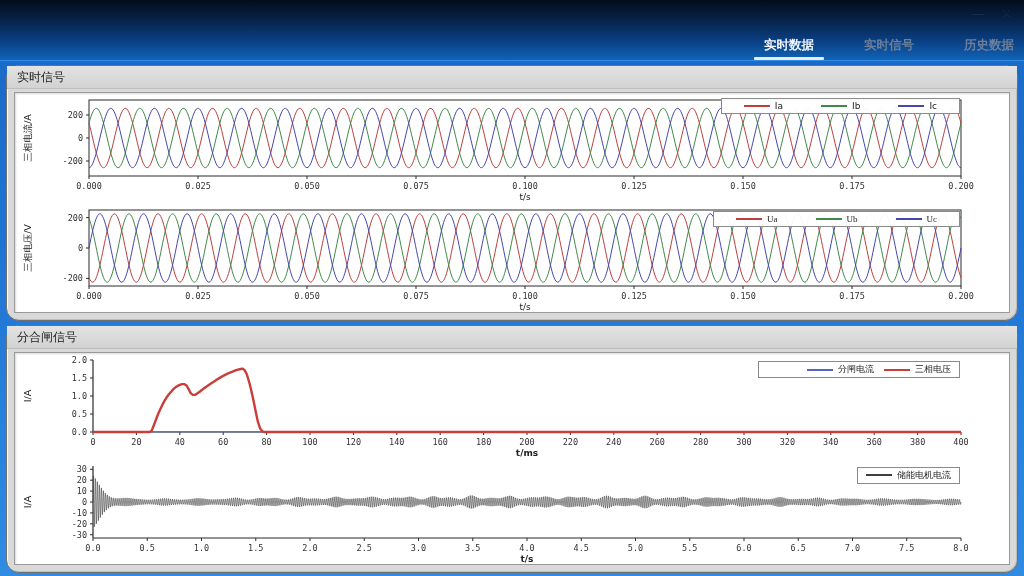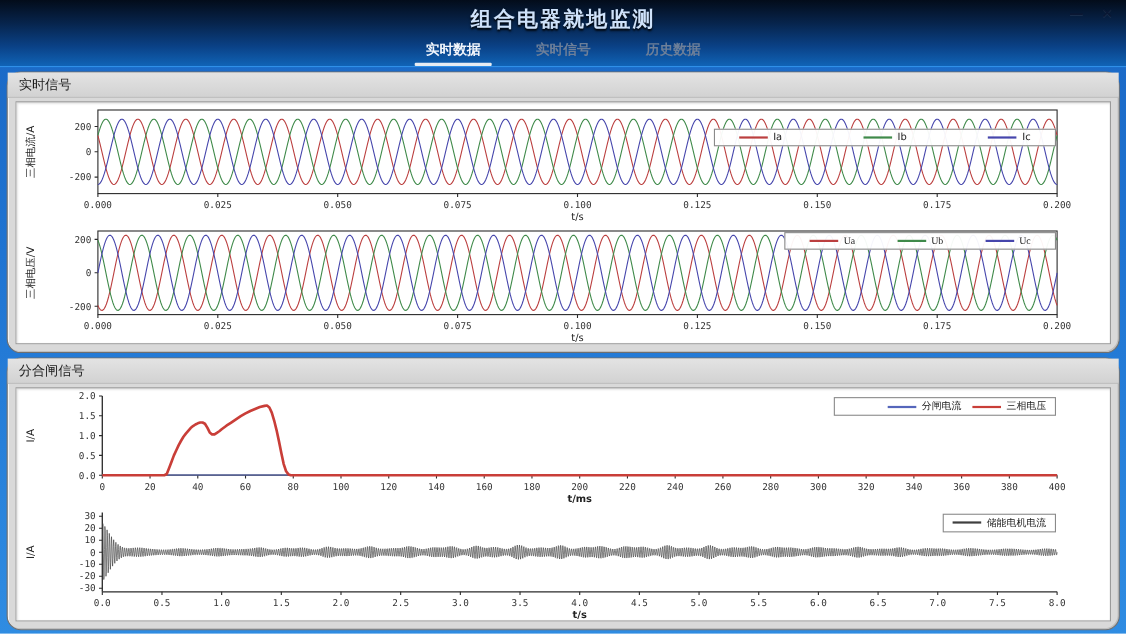--- a/index.html
+++ b/index.html
@@ -27,21 +27,21 @@
   .win-controls{
     position:absolute;top:6px;right:12px;
     display:flex;gap:16px;align-items:center;
   }
   .win-btn{
     color:#0a1733;font-weight:bold;font-size:13px;line-height:13px;
     cursor:pointer;text-shadow:0 1px 0 rgba(255,255,255,.08);
   }
   .tabs{
     position:absolute;left:0;right:0;bottom:1px;
-    display:flex;justify-content:center;gap:30px;margin-top:36px;
+    display:flex;justify-content:flex-end;gap:30px;margin-top:36px;
   }
   .tab{
     font-size:12.5px;font-weight:bold;color:#6d7f99;
     padding:4px 10px 5px;cursor:pointer;position:relative;
   }
   .tab.active{color:#f2f6fc;}
   .tab.active::after{
     content:"";position:absolute;left:0;right:0;bottom:-1px;height:3px;
     background:#e7ecf2;border-radius:1px;
   }
@@ -84,21 +84,20 @@
   }
   .legend .item{display:flex;align-items:center;}
   .legend.wide .item{padding:1px 14px;}
   .legend .item + .item{margin-left:10px;}
   .legend .sw{display:inline-block;width:26px;height:2px;margin-right:5px;}
 </style>
 </head>
 <body>
 
 <div class="titlebar">
-  <div class="app-title">组合电器就地监测</div>
   <div class="win-controls">
     <span class="win-btn">—</span>
     <span class="win-btn">✕</span>
   </div>
   <div class="tabs">
     <div class="tab active">实时数据</div>
     <div class="tab">实时信号</div>
     <div class="tab">历史数据</div>
   </div>
 </div>
@@ -133,21 +132,21 @@
             <line x1="71" y1="45" x2="74" y2="45" stroke="#2b2b2b"></line>
             <text x="68" y="48" text-anchor="end" font-size="8.5" fill="#333" font-family="DejaVu Sans Mono, monospace">0</text>
             <line x1="71" y1="21.96969696969697" x2="74" y2="21.96969696969697" stroke="#2b2b2b"></line>
             <text x="68" y="24.96969696969697" text-anchor="end" font-size="8.5" fill="#333" font-family="DejaVu Sans Mono, monospace">200</text>
             <text x="510" y="107" text-anchor="middle" font-size="9" fill="#222">t/s</text>
             <text x="16" y="45" text-anchor="middle" font-size="9.5" fill="#222" transform="rotate(-90 16 45)">三相电流/A</text>
             <polyline points="74.00,30.15 74.97,33.87 75.94,37.81 76.91,41.89 77.88,46.04 78.84,50.16 79.81,54.18 80.78,58.02 81.75,61.61 82.72,64.88 83.69,67.76 84.66,70.19 85.63,72.14 86.60,73.56 87.56,74.42 88.53,74.71 89.50,74.42 90.47,73.56 91.44,72.14 92.41,70.19 93.38,67.76 94.35,64.88 95.32,61.61 96.28,58.02 97.25,54.18 98.22,50.16 99.19,46.04 100.16,41.89 101.13,37.81 102.10,33.87 103.07,30.15 104.04,26.71 105.00,23.63 105.97,20.96 106.94,18.77 107.91,17.08 108.88,15.94 109.85,15.36 110.82,15.36 111.79,15.94 112.76,17.08 113.72,18.77 114.69,20.96 115.66,23.63 116.63,26.71 117.60,30.15 118.57,33.87 119.54,37.81 120.51,41.89 121.48,46.04 122.44,50.16 123.41,54.18 124.38,58.02 125.35,61.61 126.32,64.88 127.29,67.76 128.26,70.19 129.23,72.14 130.20,73.56 131.16,74.42 132.13,74.71 133.10,74.42 134.07,73.56 135.04,72.14 136.01,70.19 136.98,67.76 137.95,64.88 138.92,61.61 139.88,58.02 140.85,54.18 141.82,50.16 142.79,46.04 143.76,41.89 144.73,37.81 145.70,33.87 146.67,30.15 147.64,26.71 148.60,23.63 149.57,20.96 150.54,18.77 151.51,17.08 152.48,15.94 153.45,15.36 154.42,15.36 155.39,15.94 156.36,17.08 157.32,18.77 158.29,20.96 159.26,23.63 160.23,26.71 161.20,30.15 162.17,33.87 163.14,37.81 164.11,41.89 165.08,46.04 166.04,50.16 167.01,54.18 167.98,58.02 168.95,61.61 169.92,64.88 170.89,67.76 171.86,70.19 172.83,72.14 173.80,73.56 174.76,74.42 175.73,74.71 176.70,74.42 177.67,73.56 178.64,72.14 179.61,70.19 180.58,67.76 181.55,64.88 182.52,61.61 183.48,58.02 184.45,54.18 185.42,50.16 186.39,46.04 187.36,41.89 188.33,37.81 189.30,33.87 190.27,30.15 191.24,26.71 192.20,23.63 193.17,20.96 194.14,18.77 195.11,17.08 196.08,15.94 197.05,15.36 198.02,15.36 198.99,15.94 199.96,17.08 200.92,18.77 201.89,20.96 202.86,23.63 203.83,26.71 204.80,30.15 205.77,33.87 206.74,37.81 207.71,41.89 208.68,46.04 209.64,50.16 210.61,54.18 211.58,58.02 212.55,61.61 213.52,64.88 214.49,67.76 215.46,70.19 216.43,72.14 217.40,73.56 218.36,74.42 219.33,74.71 220.30,74.42 221.27,73.56 222.24,72.14 223.21,70.19 224.18,67.76 225.15,64.88 226.12,61.61 227.08,58.02 228.05,54.18 229.02,50.16 229.99,46.04 230.96,41.89 231.93,37.81 232.90,33.87 233.87,30.15 234.84,26.71 235.80,23.63 236.77,20.96 237.74,18.77 238.71,17.08 239.68,15.94 240.65,15.36 241.62,15.36 242.59,15.94 243.56,17.08 244.52,18.77 245.49,20.96 246.46,23.63 247.43,26.71 248.40,30.15 249.37,33.87 250.34,37.81 251.31,41.89 252.28,46.04 253.24,50.16 254.21,54.18 255.18,58.02 256.15,61.61 257.12,64.88 258.09,67.76 259.06,70.19 260.03,72.14 261.00,73.56 261.96,74.42 262.93,74.71 263.90,74.42 264.87,73.56 265.84,72.14 266.81,70.19 267.78,67.76 268.75,64.88 269.72,61.61 270.68,58.02 271.65,54.18 272.62,50.16 273.59,46.04 274.56,41.89 275.53,37.81 276.50,33.87 277.47,30.15 278.44,26.71 279.40,23.63 280.37,20.96 281.34,18.77 282.31,17.08 283.28,15.94 284.25,15.36 285.22,15.36 286.19,15.94 287.16,17.08 288.12,18.77 289.09,20.96 290.06,23.63 291.03,26.71 292.00,30.15 292.97,33.87 293.94,37.81 294.91,41.89 295.88,46.04 296.84,50.16 297.81,54.18 298.78,58.02 299.75,61.61 300.72,64.88 301.69,67.76 302.66,70.19 303.63,72.14 304.60,73.56 305.56,74.42 306.53,74.71 307.50,74.42 308.47,73.56 309.44,72.14 310.41,70.19 311.38,67.76 312.35,64.88 313.32,61.61 314.28,58.02 315.25,54.18 316.22,50.16 317.19,46.04 318.16,41.89 319.13,37.81 320.10,33.87 321.07,30.15 322.04,26.71 323.00,23.63 323.97,20.96 324.94,18.77 325.91,17.08 326.88,15.94 327.85,15.36 328.82,15.36 329.79,15.94 330.76,17.08 331.72,18.77 332.69,20.96 333.66,23.63 334.63,26.71 335.60,30.15 336.57,33.87 337.54,37.81 338.51,41.89 339.48,46.04 340.44,50.16 341.41,54.18 342.38,58.02 343.35,61.61 344.32,64.88 345.29,67.76 346.26,70.19 347.23,72.14 348.20,73.56 349.16,74.42 350.13,74.71 351.10,74.42 352.07,73.56 353.04,72.14 354.01,70.19 354.98,67.76 355.95,64.88 356.92,61.61 357.88,58.02 358.85,54.18 359.82,50.16 360.79,46.04 361.76,41.89 362.73,37.81 363.70,33.87 364.67,30.15 365.64,26.71 366.60,23.63 367.57,20.96 368.54,18.77 369.51,17.08 370.48,15.94 371.45,15.36 372.42,15.36 373.39,15.94 374.36,17.08 375.32,18.77 376.29,20.96 377.26,23.63 378.23,26.71 379.20,30.15 380.17,33.87 381.14,37.81 382.11,41.89 383.08,46.04 384.04,50.16 385.01,54.18 385.98,58.02 386.95,61.61 387.92,64.88 388.89,67.76 389.86,70.19 390.83,72.14 391.80,73.56 392.76,74.42 393.73,74.71 394.70,74.42 395.67,73.56 396.64,72.14 397.61,70.19 398.58,67.76 399.55,64.88 400.52,61.61 401.48,58.02 402.45,54.18 403.42,50.16 404.39,46.04 405.36,41.89 406.33,37.81 407.30,33.87 408.27,30.15 409.24,26.71 410.20,23.63 411.17,20.96 412.14,18.77 413.11,17.08 414.08,15.94 415.05,15.36 416.02,15.36 416.99,15.94 417.96,17.08 418.92,18.77 419.89,20.96 420.86,23.63 421.83,26.71 422.80,30.15 423.77,33.87 424.74,37.81 425.71,41.89 426.68,46.04 427.64,50.16 428.61,54.18 429.58,58.02 430.55,61.61 431.52,64.88 432.49,67.76 433.46,70.19 434.43,72.14 435.40,73.56 436.36,74.42 437.33,74.71 438.30,74.42 439.27,73.56 440.24,72.14 441.21,70.19 442.18,67.76 443.15,64.88 444.12,61.61 445.08,58.02 446.05,54.18 447.02,50.16 447.99,46.04 448.96,41.89 449.93,37.81 450.90,33.87 451.87,30.15 452.84,26.71 453.80,23.63 454.77,20.96 455.74,18.77 456.71,17.08 457.68,15.94 458.65,15.36 459.62,15.36 460.59,15.94 461.56,17.08 462.52,18.77 463.49,20.96 464.46,23.63 465.43,26.71 466.40,30.15 467.37,33.87 468.34,37.81 469.31,41.89 470.28,46.04 471.24,50.16 472.21,54.18 473.18,58.02 474.15,61.61 475.12,64.88 476.09,67.76 477.06,70.19 478.03,72.14 479.00,73.56 479.96,74.42 480.93,74.71 481.90,74.42 482.87,73.56 483.84,72.14 484.81,70.19 485.78,67.76 486.75,64.88 487.72,61.61 488.68,58.02 489.65,54.18 490.62,50.16 491.59,46.04 492.56,41.89 493.53,37.81 494.50,33.87 495.47,30.15 496.44,26.71 497.40,23.63 498.37,20.96 499.34,18.77 500.31,17.08 501.28,15.94 502.25,15.36 503.22,15.36 504.19,15.94 505.16,17.08 506.12,18.77 507.09,20.96 508.06,23.63 509.03,26.71 510.00,30.15 510.97,33.87 511.94,37.81 512.91,41.89 513.88,46.04 514.84,50.16 515.81,54.18 516.78,58.02 517.75,61.61 518.72,64.88 519.69,67.76 520.66,70.19 521.63,72.14 522.60,73.56 523.56,74.42 524.53,74.71 525.50,74.42 526.47,73.56 527.44,72.14 528.41,70.19 529.38,67.76 530.35,64.88 531.32,61.61 532.28,58.02 533.25,54.18 534.22,50.16 535.19,46.04 536.16,41.89 537.13,37.81 538.10,33.87 539.07,30.15 540.04,26.71 541.00,23.63 541.97,20.96 542.94,18.77 543.91,17.08 544.88,15.94 545.85,15.36 546.82,15.36 547.79,15.94 548.76,17.08 549.72,18.77 550.69,20.96 551.66,23.63 552.63,26.71 553.60,30.15 554.57,33.87 555.54,37.81 556.51,41.89 557.48,46.04 558.44,50.16 559.41,54.18 560.38,58.02 561.35,61.61 562.32,64.88 563.29,67.76 564.26,70.19 565.23,72.14 566.20,73.56 567.16,74.42 568.13,74.71 569.10,74.42 570.07,73.56 571.04,72.14 572.01,70.19 572.98,67.76 573.95,64.88 574.92,61.61 575.88,58.02 576.85,54.18 577.82,50.16 578.79,46.04 579.76,41.89 580.73,37.81 581.70,33.87 582.67,30.15 583.64,26.71 584.60,23.63 585.57,20.96 586.54,18.77 587.51,17.08 588.48,15.94 589.45,15.36 590.42,15.36 591.39,15.94 592.36,17.08 593.32,18.77 594.29,20.96 595.26,23.63 596.23,26.71 597.20,30.15 598.17,33.87 599.14,37.81 600.11,41.89 601.08,46.04 602.04,50.16 603.01,54.18 603.98,58.02 604.95,61.61 605.92,64.88 606.89,67.76 607.86,70.19 608.83,72.14 609.80,73.56 610.76,74.42 611.73,74.71 612.70,74.42 613.67,73.56 614.64,72.14 615.61,70.19 616.58,67.76 617.55,64.88 618.52,61.61 619.48,58.02 620.45,54.18 621.42,50.16 622.39,46.04 623.36,41.89 624.33,37.81 625.30,33.87 626.27,30.15 627.24,26.71 628.20,23.63 629.17,20.96 630.14,18.77 631.11,17.08 632.08,15.94 633.05,15.36 634.02,15.36 634.99,15.94 635.96,17.08 636.92,18.77 637.89,20.96 638.86,23.63 639.83,26.71 640.80,30.15 641.77,33.87 642.74,37.81 643.71,41.89 644.68,46.04 645.64,50.16 646.61,54.18 647.58,58.02 648.55,61.61 649.52,64.88 650.49,67.76 651.46,70.19 652.43,72.14 653.40,73.56 654.36,74.42 655.33,74.71 656.30,74.42 657.27,73.56 658.24,72.14 659.21,70.19 660.18,67.76 661.15,64.88 662.12,61.61 663.08,58.02 664.05,54.18 665.02,50.16 665.99,46.04 666.96,41.89 667.93,37.81 668.90,33.87 669.87,30.15 670.84,26.71 671.80,23.63 672.77,20.96 673.74,18.77 674.71,17.08 675.68,15.94 676.65,15.36 677.62,15.36 678.59,15.94 679.56,17.08 680.52,18.77 681.49,20.96 682.46,23.63 683.43,26.71 684.40,30.15 685.37,33.87 686.34,37.81 687.31,41.89 688.28,46.04 689.24,50.16 690.21,54.18 691.18,58.02 692.15,61.61 693.12,64.88 694.09,67.76 695.06,70.19 696.03,72.14 697.00,73.56 697.96,74.42 698.93,74.71 699.90,74.42 700.87,73.56 701.84,72.14 702.81,70.19 703.78,67.76 704.75,64.88 705.72,61.61 706.68,58.02 707.65,54.18 708.62,50.16 709.59,46.04 710.56,41.89 711.53,37.81 712.50,33.87 713.47,30.15 714.44,26.71 715.40,23.63 716.37,20.96 717.34,18.77 718.31,17.08 719.28,15.94 720.25,15.36 721.22,15.36 722.19,15.94 723.16,17.08 724.12,18.77 725.09,20.96 726.06,23.63 727.03,26.71 728.00,30.15 728.97,33.87 729.94,37.81 730.91,41.89 731.88,46.04 732.84,50.16 733.81,54.18 734.78,58.02 735.75,61.61 736.72,64.88 737.69,67.76 738.66,70.19 739.63,72.14 740.60,73.56 741.56,74.42 742.53,74.71 743.50,74.42 744.47,73.56 745.44,72.14 746.41,70.19 747.38,67.76 748.35,64.88 749.32,61.61 750.28,58.02 751.25,54.18 752.22,50.16 753.19,46.04 754.16,41.89 755.13,37.81 756.10,33.87 757.07,30.15 758.04,26.71 759.00,23.63 759.97,20.96 760.94,18.77 761.91,17.08 762.88,15.94 763.85,15.36 764.82,15.36 765.79,15.94 766.76,17.08 767.72,18.77 768.69,20.96 769.66,23.63 770.63,26.71 771.60,30.15 772.57,33.87 773.54,37.81 774.51,41.89 775.48,46.04 776.44,50.16 777.41,54.18 778.38,58.02 779.35,61.61 780.32,64.88 781.29,67.76 782.26,70.19 783.23,72.14 784.20,73.56 785.16,74.42 786.13,74.71 787.10,74.42 788.07,73.56 789.04,72.14 790.01,70.19 790.98,67.76 791.95,64.88 792.92,61.61 793.88,58.02 794.85,54.18 795.82,50.16 796.79,46.04 797.76,41.89 798.73,37.81 799.70,33.87 800.67,30.15 801.64,26.71 802.60,23.63 803.57,20.96 804.54,18.77 805.51,17.08 806.48,15.94 807.45,15.36 808.42,15.36 809.39,15.94 810.36,17.08 811.32,18.77 812.29,20.96 813.26,23.63 814.23,26.71 815.20,30.15 816.17,33.87 817.14,37.81 818.11,41.89 819.08,46.04 820.04,50.16 821.01,54.18 821.98,58.02 822.95,61.61 823.92,64.88 824.89,67.76 825.86,70.19 826.83,72.14 827.80,73.56 828.76,74.42 829.73,74.71 830.70,74.42 831.67,73.56 832.64,72.14 833.61,70.19 834.58,67.76 835.55,64.88 836.52,61.61 837.48,58.02 838.45,54.18 839.42,50.16 840.39,46.04 841.36,41.89 842.33,37.81 843.30,33.87 844.27,30.15 845.24,26.71 846.20,23.63 847.17,20.96 848.14,18.77 849.11,17.08 850.08,15.94 851.05,15.36 852.02,15.36 852.99,15.94 853.96,17.08 854.92,18.77 855.89,20.96 856.86,23.63 857.83,26.71 858.80,30.15 859.77,33.87 860.74,37.81 861.71,41.89 862.68,46.04 863.64,50.16 864.61,54.18 865.58,58.02 866.55,61.61 867.52,64.88 868.49,67.76 869.46,70.19 870.43,72.14 871.40,73.56 872.36,74.42 873.33,74.71 874.30,74.42 875.27,73.56 876.24,72.14 877.21,70.19 878.18,67.76 879.15,64.88 880.12,61.61 881.08,58.02 882.05,54.18 883.02,50.16 883.99,46.04 884.96,41.89 885.93,37.81 886.90,33.87 887.87,30.15 888.84,26.71 889.80,23.63 890.77,20.96 891.74,18.77 892.71,17.08 893.68,15.94 894.65,15.36 895.62,15.36 896.59,15.94 897.56,17.08 898.52,18.77 899.49,20.96 900.46,23.63 901.43,26.71 902.40,30.15 903.37,33.87 904.34,37.81 905.31,41.89 906.28,46.04 907.24,50.16 908.21,54.18 909.18,58.02 910.15,61.61 911.12,64.88 912.09,67.76 913.06,70.19 914.03,72.14 915.00,73.56 915.96,74.42 916.93,74.71 917.90,74.42 918.87,73.56 919.84,72.14 920.81,70.19 921.78,67.76 922.75,64.88 923.72,61.61 924.68,58.02 925.65,54.18 926.62,50.16 927.59,46.04 928.56,41.89 929.53,37.81 930.50,33.87 931.47,30.15 932.44,26.71 933.40,23.63 934.37,20.96 935.34,18.77 936.31,17.08 937.28,15.94 938.25,15.36 939.22,15.36 940.19,15.94 941.16,17.08 942.12,18.77 943.09,20.96 944.06,23.63 945.03,26.71 946.00,30.15" fill="none" stroke="#bb3f3f" stroke-width="1" stroke-linejoin="round"></polyline>
             <polyline points="74.00,30.15 74.97,26.71 75.94,23.63 76.91,20.96 77.88,18.77 78.84,17.08 79.81,15.94 80.78,15.36 81.75,15.36 82.72,15.94 83.69,17.08 84.66,18.77 85.63,20.96 86.60,23.63 87.56,26.71 88.53,30.15 89.50,33.87 90.47,37.81 91.44,41.89 92.41,46.04 93.38,50.16 94.35,54.18 95.32,58.02 96.28,61.61 97.25,64.88 98.22,67.76 99.19,70.19 100.16,72.14 101.13,73.56 102.10,74.42 103.07,74.71 104.04,74.42 105.00,73.56 105.97,72.14 106.94,70.19 107.91,67.76 108.88,64.88 109.85,61.61 110.82,58.02 111.79,54.18 112.76,50.16 113.72,46.04 114.69,41.89 115.66,37.81 116.63,33.87 117.60,30.15 118.57,26.71 119.54,23.63 120.51,20.96 121.48,18.77 122.44,17.08 123.41,15.94 124.38,15.36 125.35,15.36 126.32,15.94 127.29,17.08 128.26,18.77 129.23,20.96 130.20,23.63 131.16,26.71 132.13,30.15 133.10,33.87 134.07,37.81 135.04,41.89 136.01,46.04 136.98,50.16 137.95,54.18 138.92,58.02 139.88,61.61 140.85,64.88 141.82,67.76 142.79,70.19 143.76,72.14 144.73,73.56 145.70,74.42 146.67,74.71 147.64,74.42 148.60,73.56 149.57,72.14 150.54,70.19 151.51,67.76 152.48,64.88 153.45,61.61 154.42,58.02 155.39,54.18 156.36,50.16 157.32,46.04 158.29,41.89 159.26,37.81 160.23,33.87 161.20,30.15 162.17,26.71 163.14,23.63 164.11,20.96 165.08,18.77 166.04,17.08 167.01,15.94 167.98,15.36 168.95,15.36 169.92,15.94 170.89,17.08 171.86,18.77 172.83,20.96 173.80,23.63 174.76,26.71 175.73,30.15 176.70,33.87 177.67,37.81 178.64,41.89 179.61,46.04 180.58,50.16 181.55,54.18 182.52,58.02 183.48,61.61 184.45,64.88 185.42,67.76 186.39,70.19 187.36,72.14 188.33,73.56 189.30,74.42 190.27,74.71 191.24,74.42 192.20,73.56 193.17,72.14 194.14,70.19 195.11,67.76 196.08,64.88 197.05,61.61 198.02,58.02 198.99,54.18 199.96,50.16 200.92,46.04 201.89,41.89 202.86,37.81 203.83,33.87 204.80,30.15 205.77,26.71 206.74,23.63 207.71,20.96 208.68,18.77 209.64,17.08 210.61,15.94 211.58,15.36 212.55,15.36 213.52,15.94 214.49,17.08 215.46,18.77 216.43,20.96 217.40,23.63 218.36,26.71 219.33,30.15 220.30,33.87 221.27,37.81 222.24,41.89 223.21,46.04 224.18,50.16 225.15,54.18 226.12,58.02 227.08,61.61 228.05,64.88 229.02,67.76 229.99,70.19 230.96,72.14 231.93,73.56 232.90,74.42 233.87,74.71 234.84,74.42 235.80,73.56 236.77,72.14 237.74,70.19 238.71,67.76 239.68,64.88 240.65,61.61 241.62,58.02 242.59,54.18 243.56,50.16 244.52,46.04 245.49,41.89 246.46,37.81 247.43,33.87 248.40,30.15 249.37,26.71 250.34,23.63 251.31,20.96 252.28,18.77 253.24,17.08 254.21,15.94 255.18,15.36 256.15,15.36 257.12,15.94 258.09,17.08 259.06,18.77 260.03,20.96 261.00,23.63 261.96,26.71 262.93,30.15 263.90,33.87 264.87,37.81 265.84,41.89 266.81,46.04 267.78,50.16 268.75,54.18 269.72,58.02 270.68,61.61 271.65,64.88 272.62,67.76 273.59,70.19 274.56,72.14 275.53,73.56 276.50,74.42 277.47,74.71 278.44,74.42 279.40,73.56 280.37,72.14 281.34,70.19 282.31,67.76 283.28,64.88 284.25,61.61 285.22,58.02 286.19,54.18 287.16,50.16 288.12,46.04 289.09,41.89 290.06,37.81 291.03,33.87 292.00,30.15 292.97,26.71 293.94,23.63 294.91,20.96 295.88,18.77 296.84,17.08 297.81,15.94 298.78,15.36 299.75,15.36 300.72,15.94 301.69,17.08 302.66,18.77 303.63,20.96 304.60,23.63 305.56,26.71 306.53,30.15 307.50,33.87 308.47,37.81 309.44,41.89 310.41,46.04 311.38,50.16 312.35,54.18 313.32,58.02 314.28,61.61 315.25,64.88 316.22,67.76 317.19,70.19 318.16,72.14 319.13,73.56 320.10,74.42 321.07,74.71 322.04,74.42 323.00,73.56 323.97,72.14 324.94,70.19 325.91,67.76 326.88,64.88 327.85,61.61 328.82,58.02 329.79,54.18 330.76,50.16 331.72,46.04 332.69,41.89 333.66,37.81 334.63,33.87 335.60,30.15 336.57,26.71 337.54,23.63 338.51,20.96 339.48,18.77 340.44,17.08 341.41,15.94 342.38,15.36 343.35,15.36 344.32,15.94 345.29,17.08 346.26,18.77 347.23,20.96 348.20,23.63 349.16,26.71 350.13,30.15 351.10,33.87 352.07,37.81 353.04,41.89 354.01,46.04 354.98,50.16 355.95,54.18 356.92,58.02 357.88,61.61 358.85,64.88 359.82,67.76 360.79,70.19 361.76,72.14 362.73,73.56 363.70,74.42 364.67,74.71 365.64,74.42 366.60,73.56 367.57,72.14 368.54,70.19 369.51,67.76 370.48,64.88 371.45,61.61 372.42,58.02 373.39,54.18 374.36,50.16 375.32,46.04 376.29,41.89 377.26,37.81 378.23,33.87 379.20,30.15 380.17,26.71 381.14,23.63 382.11,20.96 383.08,18.77 384.04,17.08 385.01,15.94 385.98,15.36 386.95,15.36 387.92,15.94 388.89,17.08 389.86,18.77 390.83,20.96 391.80,23.63 392.76,26.71 393.73,30.15 394.70,33.87 395.67,37.81 396.64,41.89 397.61,46.04 398.58,50.16 399.55,54.18 400.52,58.02 401.48,61.61 402.45,64.88 403.42,67.76 404.39,70.19 405.36,72.14 406.33,73.56 407.30,74.42 408.27,74.71 409.24,74.42 410.20,73.56 411.17,72.14 412.14,70.19 413.11,67.76 414.08,64.88 415.05,61.61 416.02,58.02 416.99,54.18 417.96,50.16 418.92,46.04 419.89,41.89 420.86,37.81 421.83,33.87 422.80,30.15 423.77,26.71 424.74,23.63 425.71,20.96 426.68,18.77 427.64,17.08 428.61,15.94 429.58,15.36 430.55,15.36 431.52,15.94 432.49,17.08 433.46,18.77 434.43,20.96 435.40,23.63 436.36,26.71 437.33,30.15 438.30,33.87 439.27,37.81 440.24,41.89 441.21,46.04 442.18,50.16 443.15,54.18 444.12,58.02 445.08,61.61 446.05,64.88 447.02,67.76 447.99,70.19 448.96,72.14 449.93,73.56 450.90,74.42 451.87,74.71 452.84,74.42 453.80,73.56 454.77,72.14 455.74,70.19 456.71,67.76 457.68,64.88 458.65,61.61 459.62,58.02 460.59,54.18 461.56,50.16 462.52,46.04 463.49,41.89 464.46,37.81 465.43,33.87 466.40,30.15 467.37,26.71 468.34,23.63 469.31,20.96 470.28,18.77 471.24,17.08 472.21,15.94 473.18,15.36 474.15,15.36 475.12,15.94 476.09,17.08 477.06,18.77 478.03,20.96 479.00,23.63 479.96,26.71 480.93,30.15 481.90,33.87 482.87,37.81 483.84,41.89 484.81,46.04 485.78,50.16 486.75,54.18 487.72,58.02 488.68,61.61 489.65,64.88 490.62,67.76 491.59,70.19 492.56,72.14 493.53,73.56 494.50,74.42 495.47,74.71 496.44,74.42 497.40,73.56 498.37,72.14 499.34,70.19 500.31,67.76 501.28,64.88 502.25,61.61 503.22,58.02 504.19,54.18 505.16,50.16 506.12,46.04 507.09,41.89 508.06,37.81 509.03,33.87 510.00,30.15 510.97,26.71 511.94,23.63 512.91,20.96 513.88,18.77 514.84,17.08 515.81,15.94 516.78,15.36 517.75,15.36 518.72,15.94 519.69,17.08 520.66,18.77 521.63,20.96 522.60,23.63 523.56,26.71 524.53,30.15 525.50,33.87 526.47,37.81 527.44,41.89 528.41,46.04 529.38,50.16 530.35,54.18 531.32,58.02 532.28,61.61 533.25,64.88 534.22,67.76 535.19,70.19 536.16,72.14 537.13,73.56 538.10,74.42 539.07,74.71 540.04,74.42 541.00,73.56 541.97,72.14 542.94,70.19 543.91,67.76 544.88,64.88 545.85,61.61 546.82,58.02 547.79,54.18 548.76,50.16 549.72,46.04 550.69,41.89 551.66,37.81 552.63,33.87 553.60,30.15 554.57,26.71 555.54,23.63 556.51,20.96 557.48,18.77 558.44,17.08 559.41,15.94 560.38,15.36 561.35,15.36 562.32,15.94 563.29,17.08 564.26,18.77 565.23,20.96 566.20,23.63 567.16,26.71 568.13,30.15 569.10,33.87 570.07,37.81 571.04,41.89 572.01,46.04 572.98,50.16 573.95,54.18 574.92,58.02 575.88,61.61 576.85,64.88 577.82,67.76 578.79,70.19 579.76,72.14 580.73,73.56 581.70,74.42 582.67,74.71 583.64,74.42 584.60,73.56 585.57,72.14 586.54,70.19 587.51,67.76 588.48,64.88 589.45,61.61 590.42,58.02 591.39,54.18 592.36,50.16 593.32,46.04 594.29,41.89 595.26,37.81 596.23,33.87 597.20,30.15 598.17,26.71 599.14,23.63 600.11,20.96 601.08,18.77 602.04,17.08 603.01,15.94 603.98,15.36 604.95,15.36 605.92,15.94 606.89,17.08 607.86,18.77 608.83,20.96 609.80,23.63 610.76,26.71 611.73,30.15 612.70,33.87 613.67,37.81 614.64,41.89 615.61,46.04 616.58,50.16 617.55,54.18 618.52,58.02 619.48,61.61 620.45,64.88 621.42,67.76 622.39,70.19 623.36,72.14 624.33,73.56 625.30,74.42 626.27,74.71 627.24,74.42 628.20,73.56 629.17,72.14 630.14,70.19 631.11,67.76 632.08,64.88 633.05,61.61 634.02,58.02 634.99,54.18 635.96,50.16 636.92,46.04 637.89,41.89 638.86,37.81 639.83,33.87 640.80,30.15 641.77,26.71 642.74,23.63 643.71,20.96 644.68,18.77 645.64,17.08 646.61,15.94 647.58,15.36 648.55,15.36 649.52,15.94 650.49,17.08 651.46,18.77 652.43,20.96 653.40,23.63 654.36,26.71 655.33,30.15 656.30,33.87 657.27,37.81 658.24,41.89 659.21,46.04 660.18,50.16 661.15,54.18 662.12,58.02 663.08,61.61 664.05,64.88 665.02,67.76 665.99,70.19 666.96,72.14 667.93,73.56 668.90,74.42 669.87,74.71 670.84,74.42 671.80,73.56 672.77,72.14 673.74,70.19 674.71,67.76 675.68,64.88 676.65,61.61 677.62,58.02 678.59,54.18 679.56,50.16 680.52,46.04 681.49,41.89 682.46,37.81 683.43,33.87 684.40,30.15 685.37,26.71 686.34,23.63 687.31,20.96 688.28,18.77 689.24,17.08 690.21,15.94 691.18,15.36 692.15,15.36 693.12,15.94 694.09,17.08 695.06,18.77 696.03,20.96 697.00,23.63 697.96,26.71 698.93,30.15 699.90,33.87 700.87,37.81 701.84,41.89 702.81,46.04 703.78,50.16 704.75,54.18 705.72,58.02 706.68,61.61 707.65,64.88 708.62,67.76 709.59,70.19 710.56,72.14 711.53,73.56 712.50,74.42 713.47,74.71 714.44,74.42 715.40,73.56 716.37,72.14 717.34,70.19 718.31,67.76 719.28,64.88 720.25,61.61 721.22,58.02 722.19,54.18 723.16,50.16 724.12,46.04 725.09,41.89 726.06,37.81 727.03,33.87 728.00,30.15 728.97,26.71 729.94,23.63 730.91,20.96 731.88,18.77 732.84,17.08 733.81,15.94 734.78,15.36 735.75,15.36 736.72,15.94 737.69,17.08 738.66,18.77 739.63,20.96 740.60,23.63 741.56,26.71 742.53,30.15 743.50,33.87 744.47,37.81 745.44,41.89 746.41,46.04 747.38,50.16 748.35,54.18 749.32,58.02 750.28,61.61 751.25,64.88 752.22,67.76 753.19,70.19 754.16,72.14 755.13,73.56 756.10,74.42 757.07,74.71 758.04,74.42 759.00,73.56 759.97,72.14 760.94,70.19 761.91,67.76 762.88,64.88 763.85,61.61 764.82,58.02 765.79,54.18 766.76,50.16 767.72,46.04 768.69,41.89 769.66,37.81 770.63,33.87 771.60,30.15 772.57,26.71 773.54,23.63 774.51,20.96 775.48,18.77 776.44,17.08 777.41,15.94 778.38,15.36 779.35,15.36 780.32,15.94 781.29,17.08 782.26,18.77 783.23,20.96 784.20,23.63 785.16,26.71 786.13,30.15 787.10,33.87 788.07,37.81 789.04,41.89 790.01,46.04 790.98,50.16 791.95,54.18 792.92,58.02 793.88,61.61 794.85,64.88 795.82,67.76 796.79,70.19 797.76,72.14 798.73,73.56 799.70,74.42 800.67,74.71 801.64,74.42 802.60,73.56 803.57,72.14 804.54,70.19 805.51,67.76 806.48,64.88 807.45,61.61 808.42,58.02 809.39,54.18 810.36,50.16 811.32,46.04 812.29,41.89 813.26,37.81 814.23,33.87 815.20,30.15 816.17,26.71 817.14,23.63 818.11,20.96 819.08,18.77 820.04,17.08 821.01,15.94 821.98,15.36 822.95,15.36 823.92,15.94 824.89,17.08 825.86,18.77 826.83,20.96 827.80,23.63 828.76,26.71 829.73,30.15 830.70,33.87 831.67,37.81 832.64,41.89 833.61,46.04 834.58,50.16 835.55,54.18 836.52,58.02 837.48,61.61 838.45,64.88 839.42,67.76 840.39,70.19 841.36,72.14 842.33,73.56 843.30,74.42 844.27,74.71 845.24,74.42 846.20,73.56 847.17,72.14 848.14,70.19 849.11,67.76 850.08,64.88 851.05,61.61 852.02,58.02 852.99,54.18 853.96,50.16 854.92,46.04 855.89,41.89 856.86,37.81 857.83,33.87 858.80,30.15 859.77,26.71 860.74,23.63 861.71,20.96 862.68,18.77 863.64,17.08 864.61,15.94 865.58,15.36 866.55,15.36 867.52,15.94 868.49,17.08 869.46,18.77 870.43,20.96 871.40,23.63 872.36,26.71 873.33,30.15 874.30,33.87 875.27,37.81 876.24,41.89 877.21,46.04 878.18,50.16 879.15,54.18 880.12,58.02 881.08,61.61 882.05,64.88 883.02,67.76 883.99,70.19 884.96,72.14 885.93,73.56 886.90,74.42 887.87,74.71 888.84,74.42 889.80,73.56 890.77,72.14 891.74,70.19 892.71,67.76 893.68,64.88 894.65,61.61 895.62,58.02 896.59,54.18 897.56,50.16 898.52,46.04 899.49,41.89 900.46,37.81 901.43,33.87 902.40,30.15 903.37,26.71 904.34,23.63 905.31,20.96 906.28,18.77 907.24,17.08 908.21,15.94 909.18,15.36 910.15,15.36 911.12,15.94 912.09,17.08 913.06,18.77 914.03,20.96 915.00,23.63 915.96,26.71 916.93,30.15 917.90,33.87 918.87,37.81 919.84,41.89 920.81,46.04 921.78,50.16 922.75,54.18 923.72,58.02 924.68,61.61 925.65,64.88 926.62,67.76 927.59,70.19 928.56,72.14 929.53,73.56 930.50,74.42 931.47,74.71 932.44,74.42 933.40,73.56 934.37,72.14 935.34,70.19 936.31,67.76 937.28,64.88 938.25,61.61 939.22,58.02 940.19,54.18 941.16,50.16 942.12,46.04 943.09,41.89 944.06,37.81 945.03,33.87 946.00,30.15" fill="none" stroke="#3f8a4a" stroke-width="1" stroke-linejoin="round"></polyline>
             <polyline points="74.00,74.71 74.97,74.42 75.94,73.56 76.91,72.14 77.88,70.19 78.84,67.76 79.81,64.88 80.78,61.61 81.75,58.02 82.72,54.18 83.69,50.16 84.66,46.04 85.63,41.89 86.60,37.81 87.56,33.87 88.53,30.15 89.50,26.71 90.47,23.63 91.44,20.96 92.41,18.77 93.38,17.08 94.35,15.94 95.32,15.36 96.28,15.36 97.25,15.94 98.22,17.08 99.19,18.77 100.16,20.96 101.13,23.63 102.10,26.71 103.07,30.15 104.04,33.87 105.00,37.81 105.97,41.89 106.94,46.04 107.91,50.16 108.88,54.18 109.85,58.02 110.82,61.61 111.79,64.88 112.76,67.76 113.72,70.19 114.69,72.14 115.66,73.56 116.63,74.42 117.60,74.71 118.57,74.42 119.54,73.56 120.51,72.14 121.48,70.19 122.44,67.76 123.41,64.88 124.38,61.61 125.35,58.02 126.32,54.18 127.29,50.16 128.26,46.04 129.23,41.89 130.20,37.81 131.16,33.87 132.13,30.15 133.10,26.71 134.07,23.63 135.04,20.96 136.01,18.77 136.98,17.08 137.95,15.94 138.92,15.36 139.88,15.36 140.85,15.94 141.82,17.08 142.79,18.77 143.76,20.96 144.73,23.63 145.70,26.71 146.67,30.15 147.64,33.87 148.60,37.81 149.57,41.89 150.54,46.04 151.51,50.16 152.48,54.18 153.45,58.02 154.42,61.61 155.39,64.88 156.36,67.76 157.32,70.19 158.29,72.14 159.26,73.56 160.23,74.42 161.20,74.71 162.17,74.42 163.14,73.56 164.11,72.14 165.08,70.19 166.04,67.76 167.01,64.88 167.98,61.61 168.95,58.02 169.92,54.18 170.89,50.16 171.86,46.04 172.83,41.89 173.80,37.81 174.76,33.87 175.73,30.15 176.70,26.71 177.67,23.63 178.64,20.96 179.61,18.77 180.58,17.08 181.55,15.94 182.52,15.36 183.48,15.36 184.45,15.94 185.42,17.08 186.39,18.77 187.36,20.96 188.33,23.63 189.30,26.71 190.27,30.15 191.24,33.87 192.20,37.81 193.17,41.89 194.14,46.04 195.11,50.16 196.08,54.18 197.05,58.02 198.02,61.61 198.99,64.88 199.96,67.76 200.92,70.19 201.89,72.14 202.86,73.56 203.83,74.42 204.80,74.71 205.77,74.42 206.74,73.56 207.71,72.14 208.68,70.19 209.64,67.76 210.61,64.88 211.58,61.61 212.55,58.02 213.52,54.18 214.49,50.16 215.46,46.04 216.43,41.89 217.40,37.81 218.36,33.87 219.33,30.15 220.30,26.71 221.27,23.63 222.24,20.96 223.21,18.77 224.18,17.08 225.15,15.94 226.12,15.36 227.08,15.36 228.05,15.94 229.02,17.08 229.99,18.77 230.96,20.96 231.93,23.63 232.90,26.71 233.87,30.15 234.84,33.87 235.80,37.81 236.77,41.89 237.74,46.04 238.71,50.16 239.68,54.18 240.65,58.02 241.62,61.61 242.59,64.88 243.56,67.76 244.52,70.19 245.49,72.14 246.46,73.56 247.43,74.42 248.40,74.71 249.37,74.42 250.34,73.56 251.31,72.14 252.28,70.19 253.24,67.76 254.21,64.88 255.18,61.61 256.15,58.02 257.12,54.18 258.09,50.16 259.06,46.04 260.03,41.89 261.00,37.81 261.96,33.87 262.93,30.15 263.90,26.71 264.87,23.63 265.84,20.96 266.81,18.77 267.78,17.08 268.75,15.94 269.72,15.36 270.68,15.36 271.65,15.94 272.62,17.08 273.59,18.77 274.56,20.96 275.53,23.63 276.50,26.71 277.47,30.15 278.44,33.87 279.40,37.81 280.37,41.89 281.34,46.04 282.31,50.16 283.28,54.18 284.25,58.02 285.22,61.61 286.19,64.88 287.16,67.76 288.12,70.19 289.09,72.14 290.06,73.56 291.03,74.42 292.00,74.71 292.97,74.42 293.94,73.56 294.91,72.14 295.88,70.19 296.84,67.76 297.81,64.88 298.78,61.61 299.75,58.02 300.72,54.18 301.69,50.16 302.66,46.04 303.63,41.89 304.60,37.81 305.56,33.87 306.53,30.15 307.50,26.71 308.47,23.63 309.44,20.96 310.41,18.77 311.38,17.08 312.35,15.94 313.32,15.36 314.28,15.36 315.25,15.94 316.22,17.08 317.19,18.77 318.16,20.96 319.13,23.63 320.10,26.71 321.07,30.15 322.04,33.87 323.00,37.81 323.97,41.89 324.94,46.04 325.91,50.16 326.88,54.18 327.85,58.02 328.82,61.61 329.79,64.88 330.76,67.76 331.72,70.19 332.69,72.14 333.66,73.56 334.63,74.42 335.60,74.71 336.57,74.42 337.54,73.56 338.51,72.14 339.48,70.19 340.44,67.76 341.41,64.88 342.38,61.61 343.35,58.02 344.32,54.18 345.29,50.16 346.26,46.04 347.23,41.89 348.20,37.81 349.16,33.87 350.13,30.15 351.10,26.71 352.07,23.63 353.04,20.96 354.01,18.77 354.98,17.08 355.95,15.94 356.92,15.36 357.88,15.36 358.85,15.94 359.82,17.08 360.79,18.77 361.76,20.96 362.73,23.63 363.70,26.71 364.67,30.15 365.64,33.87 366.60,37.81 367.57,41.89 368.54,46.04 369.51,50.16 370.48,54.18 371.45,58.02 372.42,61.61 373.39,64.88 374.36,67.76 375.32,70.19 376.29,72.14 377.26,73.56 378.23,74.42 379.20,74.71 380.17,74.42 381.14,73.56 382.11,72.14 383.08,70.19 384.04,67.76 385.01,64.88 385.98,61.61 386.95,58.02 387.92,54.18 388.89,50.16 389.86,46.04 390.83,41.89 391.80,37.81 392.76,33.87 393.73,30.15 394.70,26.71 395.67,23.63 396.64,20.96 397.61,18.77 398.58,17.08 399.55,15.94 400.52,15.36 401.48,15.36 402.45,15.94 403.42,17.08 404.39,18.77 405.36,20.96 406.33,23.63 407.30,26.71 408.27,30.15 409.24,33.87 410.20,37.81 411.17,41.89 412.14,46.04 413.11,50.16 414.08,54.18 415.05,58.02 416.02,61.61 416.99,64.88 417.96,67.76 418.92,70.19 419.89,72.14 420.86,73.56 421.83,74.42 422.80,74.71 423.77,74.42 424.74,73.56 425.71,72.14 426.68,70.19 427.64,67.76 428.61,64.88 429.58,61.61 430.55,58.02 431.52,54.18 432.49,50.16 433.46,46.04 434.43,41.89 435.40,37.81 436.36,33.87 437.33,30.15 438.30,26.71 439.27,23.63 440.24,20.96 441.21,18.77 442.18,17.08 443.15,15.94 444.12,15.36 445.08,15.36 446.05,15.94 447.02,17.08 447.99,18.77 448.96,20.96 449.93,23.63 450.90,26.71 451.87,30.15 452.84,33.87 453.80,37.81 454.77,41.89 455.74,46.04 456.71,50.16 457.68,54.18 458.65,58.02 459.62,61.61 460.59,64.88 461.56,67.76 462.52,70.19 463.49,72.14 464.46,73.56 465.43,74.42 466.40,74.71 467.37,74.42 468.34,73.56 469.31,72.14 470.28,70.19 471.24,67.76 472.21,64.88 473.18,61.61 474.15,58.02 475.12,54.18 476.09,50.16 477.06,46.04 478.03,41.89 479.00,37.81 479.96,33.87 480.93,30.15 481.90,26.71 482.87,23.63 483.84,20.96 484.81,18.77 485.78,17.08 486.75,15.94 487.72,15.36 488.68,15.36 489.65,15.94 490.62,17.08 491.59,18.77 492.56,20.96 493.53,23.63 494.50,26.71 495.47,30.15 496.44,33.87 497.40,37.81 498.37,41.89 499.34,46.04 500.31,50.16 501.28,54.18 502.25,58.02 503.22,61.61 504.19,64.88 505.16,67.76 506.12,70.19 507.09,72.14 508.06,73.56 509.03,74.42 510.00,74.71 510.97,74.42 511.94,73.56 512.91,72.14 513.88,70.19 514.84,67.76 515.81,64.88 516.78,61.61 517.75,58.02 518.72,54.18 519.69,50.16 520.66,46.04 521.63,41.89 522.60,37.81 523.56,33.87 524.53,30.15 525.50,26.71 526.47,23.63 527.44,20.96 528.41,18.77 529.38,17.08 530.35,15.94 531.32,15.36 532.28,15.36 533.25,15.94 534.22,17.08 535.19,18.77 536.16,20.96 537.13,23.63 538.10,26.71 539.07,30.15 540.04,33.87 541.00,37.81 541.97,41.89 542.94,46.04 543.91,50.16 544.88,54.18 545.85,58.02 546.82,61.61 547.79,64.88 548.76,67.76 549.72,70.19 550.69,72.14 551.66,73.56 552.63,74.42 553.60,74.71 554.57,74.42 555.54,73.56 556.51,72.14 557.48,70.19 558.44,67.76 559.41,64.88 560.38,61.61 561.35,58.02 562.32,54.18 563.29,50.16 564.26,46.04 565.23,41.89 566.20,37.81 567.16,33.87 568.13,30.15 569.10,26.71 570.07,23.63 571.04,20.96 572.01,18.77 572.98,17.08 573.95,15.94 574.92,15.36 575.88,15.36 576.85,15.94 577.82,17.08 578.79,18.77 579.76,20.96 580.73,23.63 581.70,26.71 582.67,30.15 583.64,33.87 584.60,37.81 585.57,41.89 586.54,46.04 587.51,50.16 588.48,54.18 589.45,58.02 590.42,61.61 591.39,64.88 592.36,67.76 593.32,70.19 594.29,72.14 595.26,73.56 596.23,74.42 597.20,74.71 598.17,74.42 599.14,73.56 600.11,72.14 601.08,70.19 602.04,67.76 603.01,64.88 603.98,61.61 604.95,58.02 605.92,54.18 606.89,50.16 607.86,46.04 608.83,41.89 609.80,37.81 610.76,33.87 611.73,30.15 612.70,26.71 613.67,23.63 614.64,20.96 615.61,18.77 616.58,17.08 617.55,15.94 618.52,15.36 619.48,15.36 620.45,15.94 621.42,17.08 622.39,18.77 623.36,20.96 624.33,23.63 625.30,26.71 626.27,30.15 627.24,33.87 628.20,37.81 629.17,41.89 630.14,46.04 631.11,50.16 632.08,54.18 633.05,58.02 634.02,61.61 634.99,64.88 635.96,67.76 636.92,70.19 637.89,72.14 638.86,73.56 639.83,74.42 640.80,74.71 641.77,74.42 642.74,73.56 643.71,72.14 644.68,70.19 645.64,67.76 646.61,64.88 647.58,61.61 648.55,58.02 649.52,54.18 650.49,50.16 651.46,46.04 652.43,41.89 653.40,37.81 654.36,33.87 655.33,30.15 656.30,26.71 657.27,23.63 658.24,20.96 659.21,18.77 660.18,17.08 661.15,15.94 662.12,15.36 663.08,15.36 664.05,15.94 665.02,17.08 665.99,18.77 666.96,20.96 667.93,23.63 668.90,26.71 669.87,30.15 670.84,33.87 671.80,37.81 672.77,41.89 673.74,46.04 674.71,50.16 675.68,54.18 676.65,58.02 677.62,61.61 678.59,64.88 679.56,67.76 680.52,70.19 681.49,72.14 682.46,73.56 683.43,74.42 684.40,74.71 685.37,74.42 686.34,73.56 687.31,72.14 688.28,70.19 689.24,67.76 690.21,64.88 691.18,61.61 692.15,58.02 693.12,54.18 694.09,50.16 695.06,46.04 696.03,41.89 697.00,37.81 697.96,33.87 698.93,30.15 699.90,26.71 700.87,23.63 701.84,20.96 702.81,18.77 703.78,17.08 704.75,15.94 705.72,15.36 706.68,15.36 707.65,15.94 708.62,17.08 709.59,18.77 710.56,20.96 711.53,23.63 712.50,26.71 713.47,30.15 714.44,33.87 715.40,37.81 716.37,41.89 717.34,46.04 718.31,50.16 719.28,54.18 720.25,58.02 721.22,61.61 722.19,64.88 723.16,67.76 724.12,70.19 725.09,72.14 726.06,73.56 727.03,74.42 728.00,74.71 728.97,74.42 729.94,73.56 730.91,72.14 731.88,70.19 732.84,67.76 733.81,64.88 734.78,61.61 735.75,58.02 736.72,54.18 737.69,50.16 738.66,46.04 739.63,41.89 740.60,37.81 741.56,33.87 742.53,30.15 743.50,26.71 744.47,23.63 745.44,20.96 746.41,18.77 747.38,17.08 748.35,15.94 749.32,15.36 750.28,15.36 751.25,15.94 752.22,17.08 753.19,18.77 754.16,20.96 755.13,23.63 756.10,26.71 757.07,30.15 758.04,33.87 759.00,37.81 759.97,41.89 760.94,46.04 761.91,50.16 762.88,54.18 763.85,58.02 764.82,61.61 765.79,64.88 766.76,67.76 767.72,70.19 768.69,72.14 769.66,73.56 770.63,74.42 771.60,74.71 772.57,74.42 773.54,73.56 774.51,72.14 775.48,70.19 776.44,67.76 777.41,64.88 778.38,61.61 779.35,58.02 780.32,54.18 781.29,50.16 782.26,46.04 783.23,41.89 784.20,37.81 785.16,33.87 786.13,30.15 787.10,26.71 788.07,23.63 789.04,20.96 790.01,18.77 790.98,17.08 791.95,15.94 792.92,15.36 793.88,15.36 794.85,15.94 795.82,17.08 796.79,18.77 797.76,20.96 798.73,23.63 799.70,26.71 800.67,30.15 801.64,33.87 802.60,37.81 803.57,41.89 804.54,46.04 805.51,50.16 806.48,54.18 807.45,58.02 808.42,61.61 809.39,64.88 810.36,67.76 811.32,70.19 812.29,72.14 813.26,73.56 814.23,74.42 815.20,74.71 816.17,74.42 817.14,73.56 818.11,72.14 819.08,70.19 820.04,67.76 821.01,64.88 821.98,61.61 822.95,58.02 823.92,54.18 824.89,50.16 825.86,46.04 826.83,41.89 827.80,37.81 828.76,33.87 829.73,30.15 830.70,26.71 831.67,23.63 832.64,20.96 833.61,18.77 834.58,17.08 835.55,15.94 836.52,15.36 837.48,15.36 838.45,15.94 839.42,17.08 840.39,18.77 841.36,20.96 842.33,23.63 843.30,26.71 844.27,30.15 845.24,33.87 846.20,37.81 847.17,41.89 848.14,46.04 849.11,50.16 850.08,54.18 851.05,58.02 852.02,61.61 852.99,64.88 853.96,67.76 854.92,70.19 855.89,72.14 856.86,73.56 857.83,74.42 858.80,74.71 859.77,74.42 860.74,73.56 861.71,72.14 862.68,70.19 863.64,67.76 864.61,64.88 865.58,61.61 866.55,58.02 867.52,54.18 868.49,50.16 869.46,46.04 870.43,41.89 871.40,37.81 872.36,33.87 873.33,30.15 874.30,26.71 875.27,23.63 876.24,20.96 877.21,18.77 878.18,17.08 879.15,15.94 880.12,15.36 881.08,15.36 882.05,15.94 883.02,17.08 883.99,18.77 884.96,20.96 885.93,23.63 886.90,26.71 887.87,30.15 888.84,33.87 889.80,37.81 890.77,41.89 891.74,46.04 892.71,50.16 893.68,54.18 894.65,58.02 895.62,61.61 896.59,64.88 897.56,67.76 898.52,70.19 899.49,72.14 900.46,73.56 901.43,74.42 902.40,74.71 903.37,74.42 904.34,73.56 905.31,72.14 906.28,70.19 907.24,67.76 908.21,64.88 909.18,61.61 910.15,58.02 911.12,54.18 912.09,50.16 913.06,46.04 914.03,41.89 915.00,37.81 915.96,33.87 916.93,30.15 917.90,26.71 918.87,23.63 919.84,20.96 920.81,18.77 921.78,17.08 922.75,15.94 923.72,15.36 924.68,15.36 925.65,15.94 926.62,17.08 927.59,18.77 928.56,20.96 929.53,23.63 930.50,26.71 931.47,30.15 932.44,33.87 933.40,37.81 934.37,41.89 935.34,46.04 936.31,50.16 937.28,54.18 938.25,58.02 939.22,61.61 940.19,64.88 941.16,67.76 942.12,70.19 943.09,72.14 944.06,73.56 945.03,74.42 946.00,74.71" fill="none" stroke="#4646ac" stroke-width="1" stroke-linejoin="round"></polyline>
           </svg>
-          <div class="legend wide" style="top: 24px; right: 49px; gap: 36px;">
+          <div class="legend wide" style="top: 5px; right: 49px;">
             <span class="item">
               <span class="sw" style="background: rgb(187, 63, 63);"></span>
               <span>Ia</span>
             </span>
             <span class="item">
               <span class="sw" style="background: rgb(63, 138, 74);"></span>
               <span>Ib</span>
             </span>
             <span class="item">
               <span class="sw" style="background: rgb(70, 70, 172);"></span>

